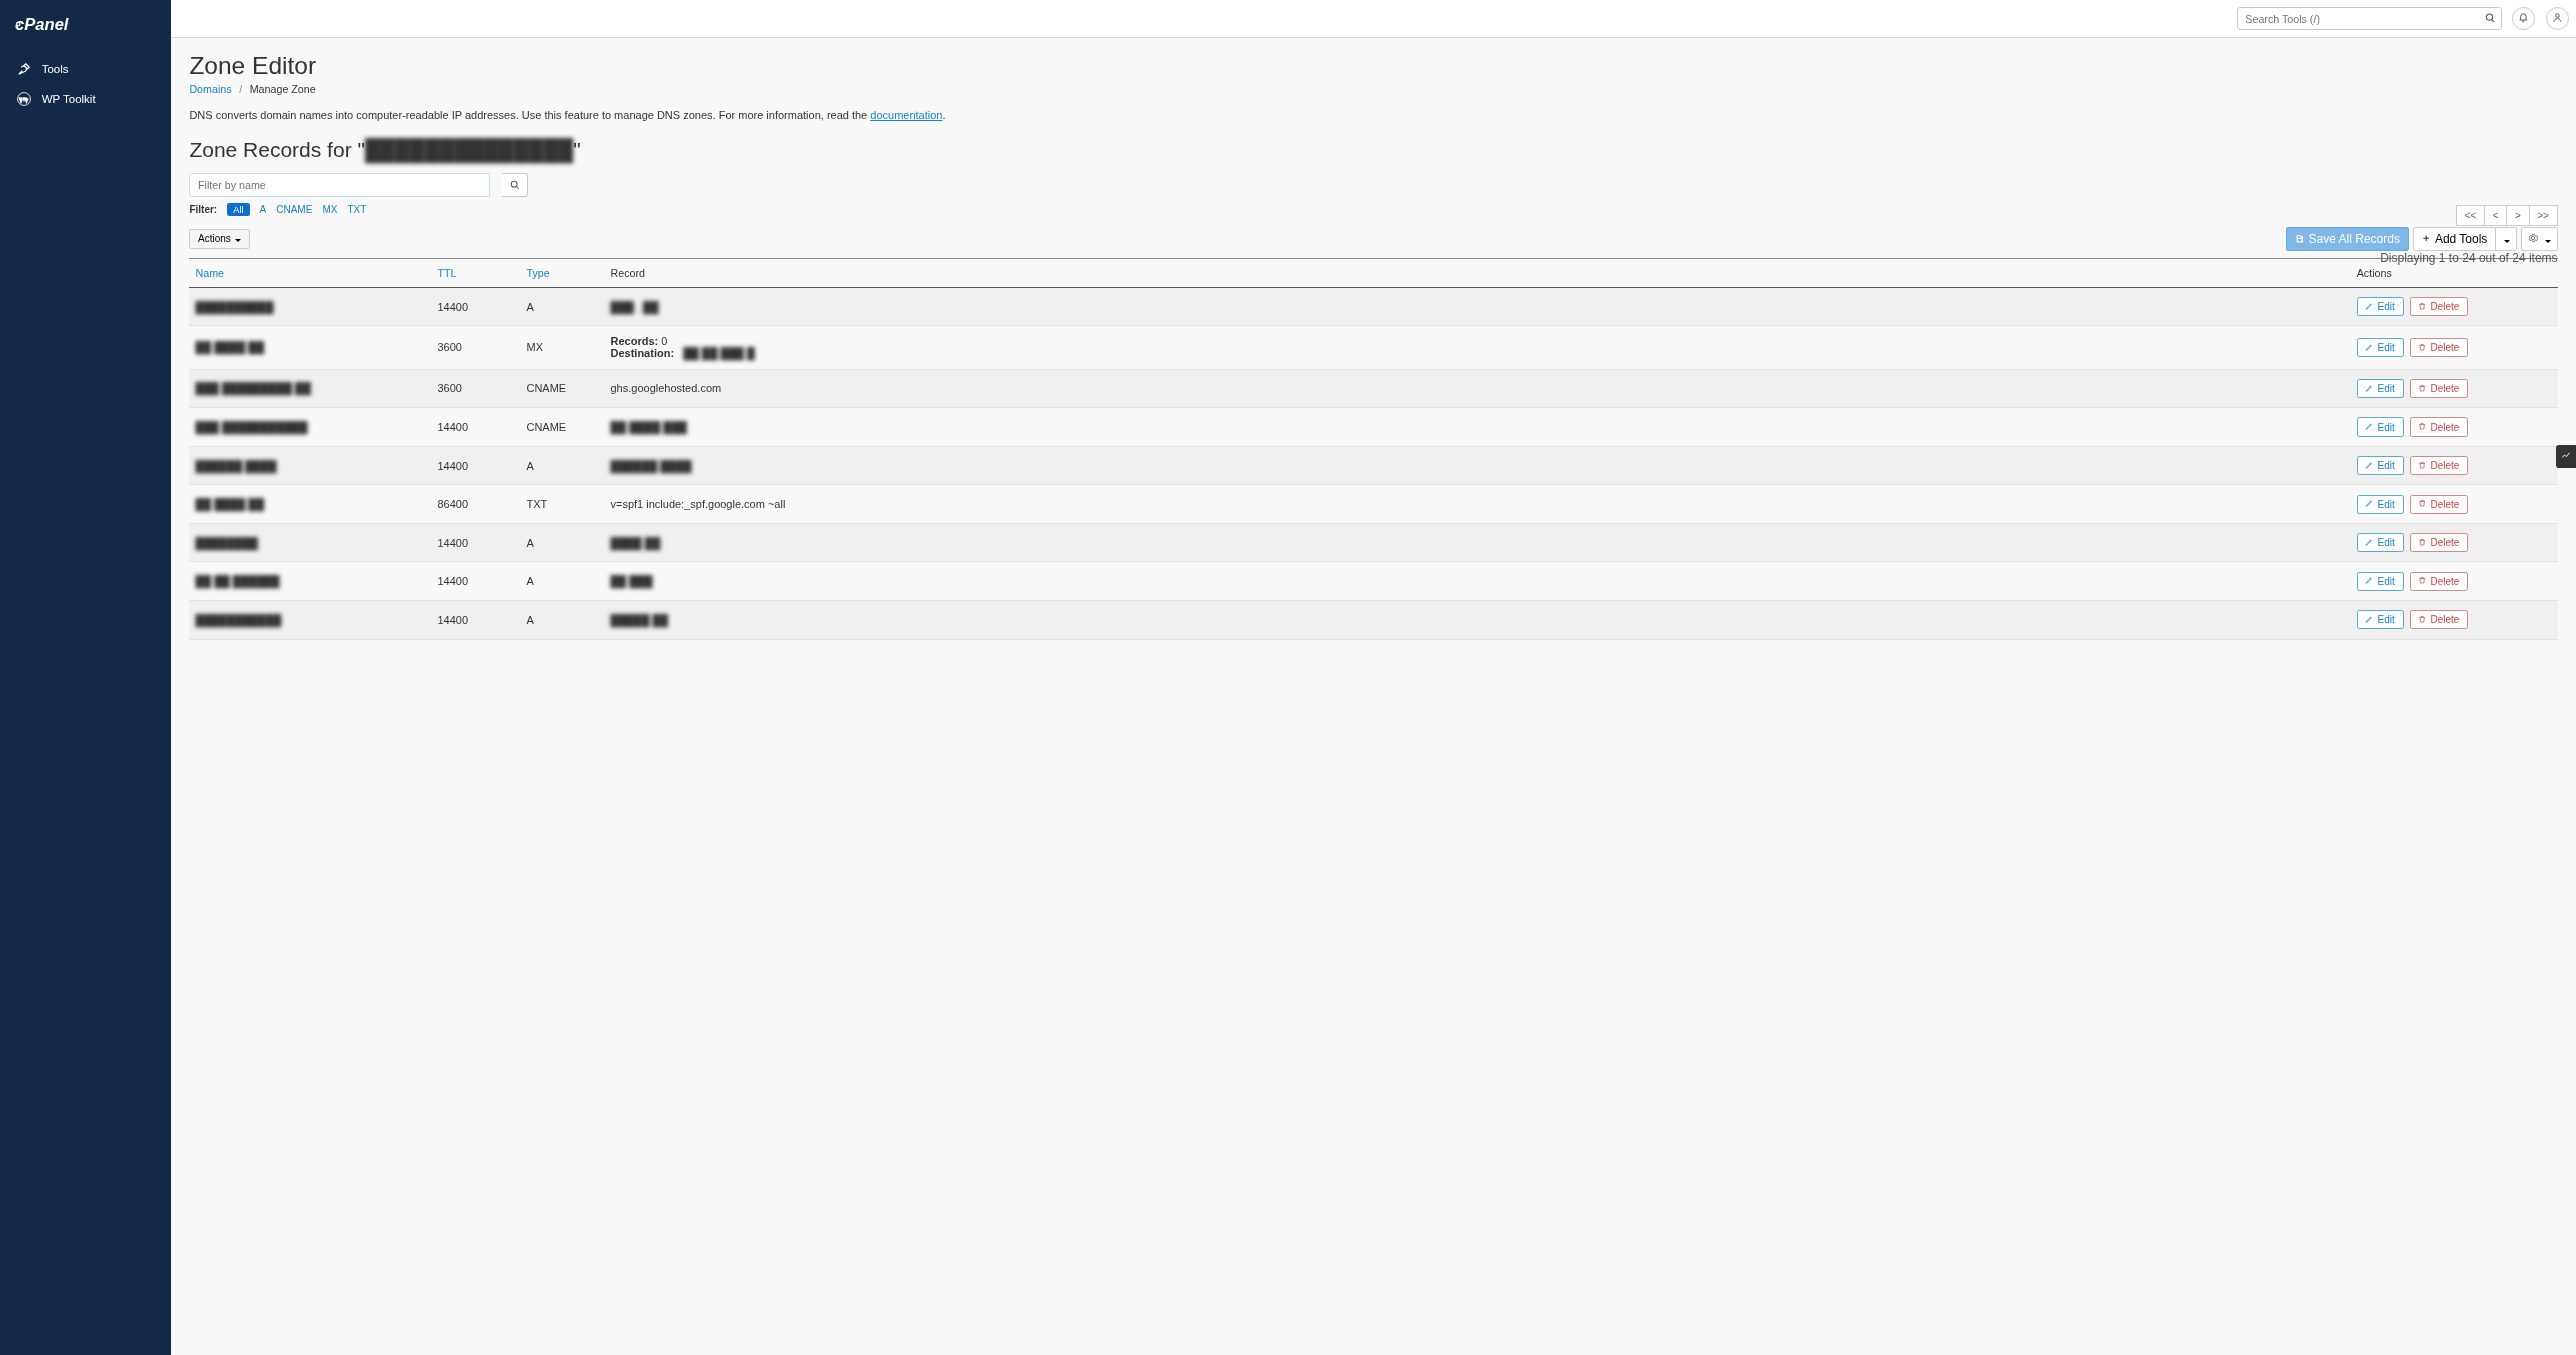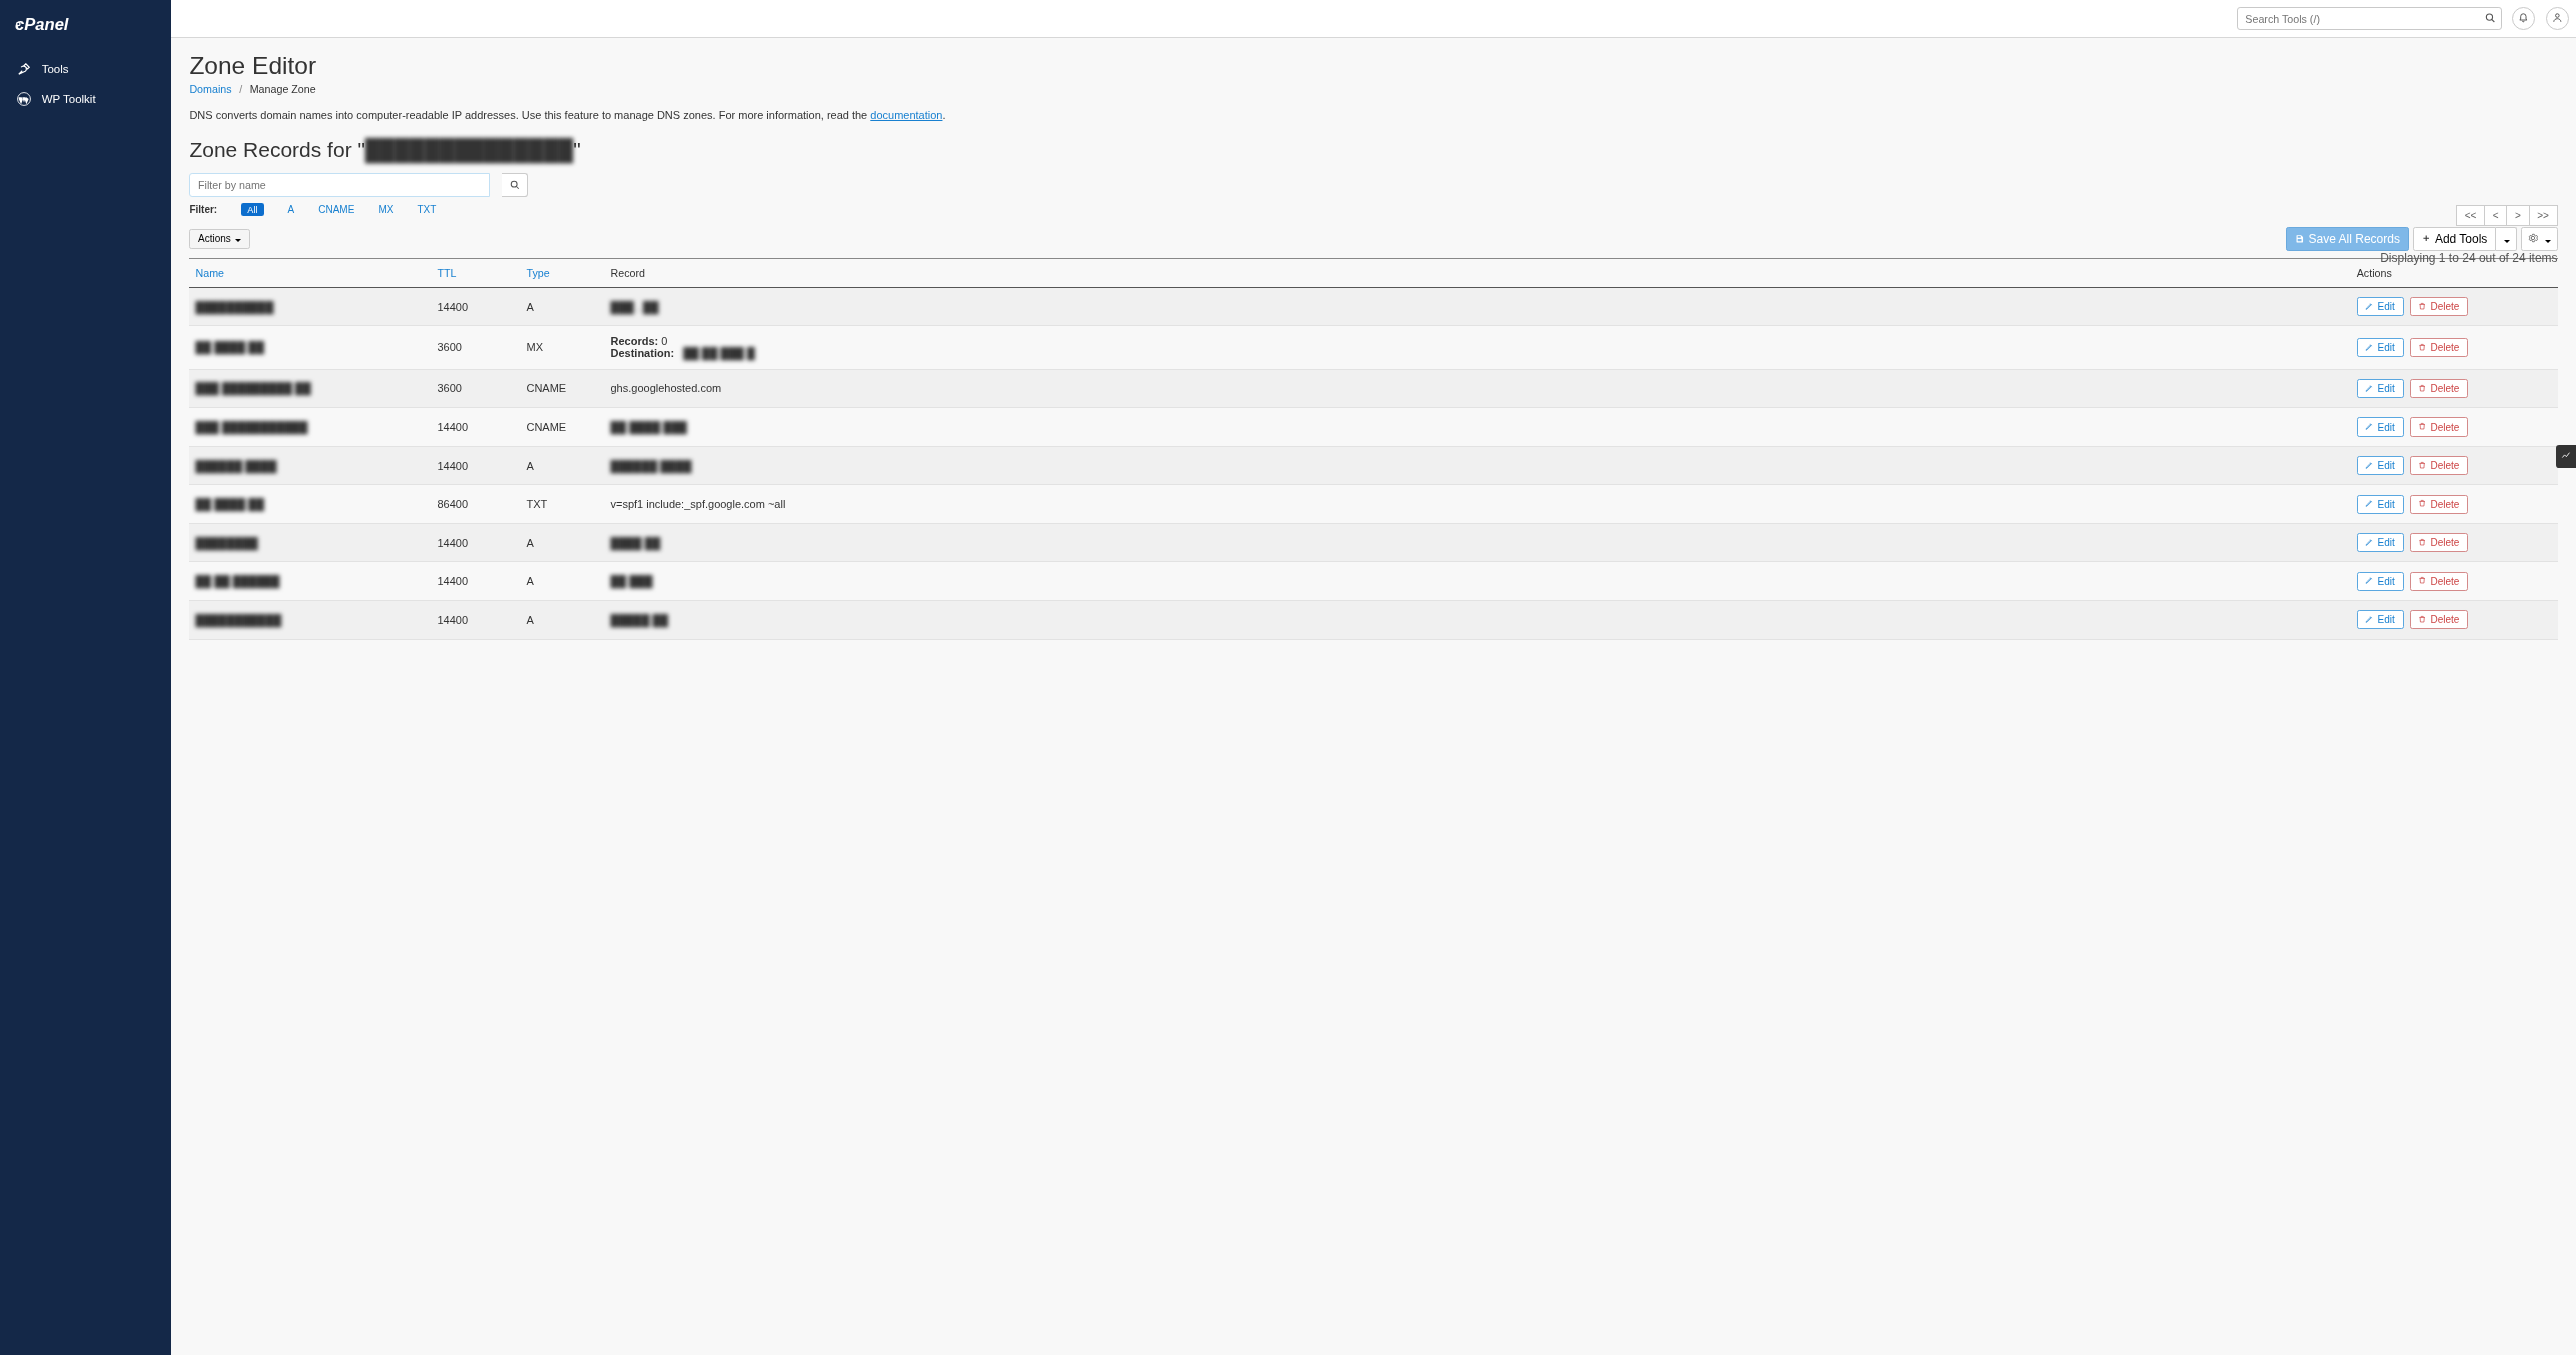--- a/index.html
+++ b/index.html
@@ -20,21 +20,21 @@
 h1 { font-size: 24.5px; font-weight: 500; color: #333; margin-bottom: 3.1px; }
 .breadcrumb { font-size: 10.7px; margin-bottom: 14px; }
 .breadcrumb a { color: #1880d0; text-decoration: none; }
 .breadcrumb .sep { color: #888; margin: 0 4.6px; }
 .desc { font-size: 11px; color: #333; margin-bottom: 17px; }
 .desc a { color: #1880d0; text-decoration: underline; }
 h2 { font-size: 21px; font-weight: 500; margin-bottom: 10.7px; }
 .toolbar-row { display: flex; align-items: center; gap: 12px; margin-bottom: 6.1px; }
 .filter-input { width: 301px; height: 24.5px; border: 0.8px solid #c2e0f4; border-radius: 3.1px 0 0 3.1px; padding: 3.1px 7.7px; font-size: 10.7px; }
 .filter-btn { width: 26px; height: 24.5px; border: 0.8px solid #ccc; border-left:none; border-radius: 0 3.1px 3.1px 0; background: #fff; display: inline-flex; align-items: center; justify-content: center; cursor: pointer; }
-.filters { display: flex; align-items: center; gap: 24px; font-size: 10px; margin-bottom: 10.7px; }
+.filters { display: flex; align-items: center; gap: 10px; font-size: 10px; margin-bottom: 10.7px; }
 .filters .lbl { font-weight: 700; }
 .filters .pill { background: #0d6ecd; color: #fff; padding: 1.5px 6.1px; border-radius: 2.3px; font-size: 9.2px; cursor:pointer; }
 .filters .flink { color: #1880d0; cursor: pointer; }
 .pager { position: absolute; right: 18.4px; top: 167px; display: flex; }
 .pager .pg { border: 0.8px solid #ccc; padding: 3.8px 7.7px; font-size: 10px; color: #666; cursor: pointer; background:#fff; }
 .pager .pg + .pg { border-left: none; }
 .displaying { position: absolute; right: 18.4px; top: 213px; font-size: 12px; color: #555; }
 .actionbar { display: flex; align-items: center; justify-content: space-between; margin-bottom: 0; }
 .dropdown-btn { border: 0.8px solid #ccc; background: #f5f5f5; padding: 3.8px 7.7px; border-radius: 2.3px; font-size: 10px; cursor: pointer; display:inline-flex; align-items:center; gap:3.1px; }
 .right-actions { display: flex; gap: 0; }

